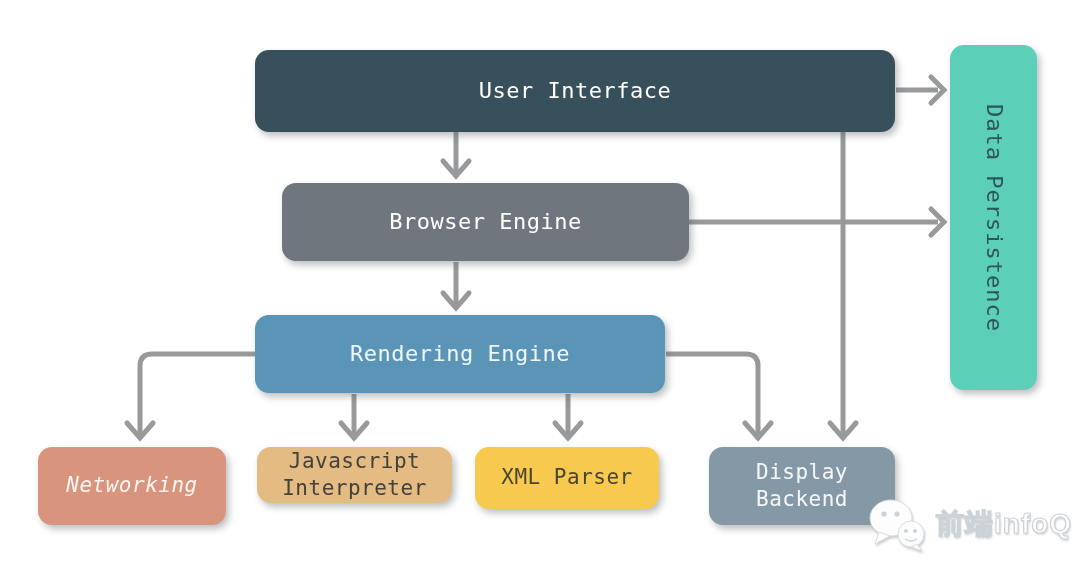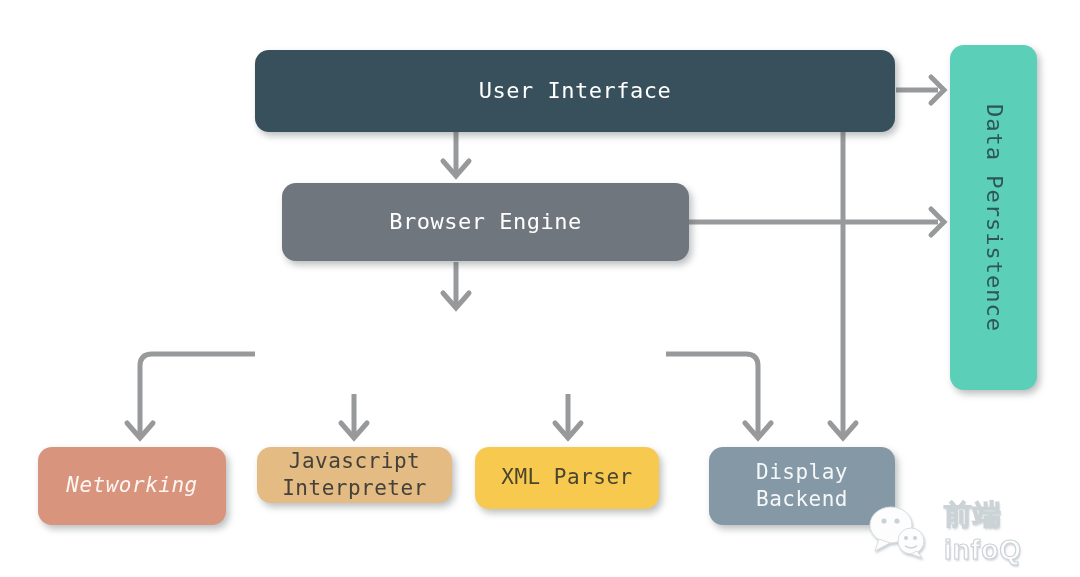--- a/index.html
+++ b/index.html
@@ -66,21 +66,21 @@
     font-size: 22px;
     letter-spacing: 1px;
   }
   .watermark {
     position: absolute;
     left: 866px;
     top: 496px;
     z-index: 3;
     display: flex;
     align-items: center;
-    gap: 16px;
+    gap: 8px;
   }
   .watermark .wm-text {
     font-family: "Liberation Sans", sans-serif;
     font-size: 28px;
     font-weight: bold;
     color: rgba(255, 255, 255, 0.92);
     -webkit-text-stroke: 1.2px #ccd3d7;
     text-shadow: 1px 2px 2px rgba(160, 168, 173, 0.45);
     letter-spacing: 1px;
   }
@@ -133,20 +133,23 @@
   </svg>
 
   <div class="node node-ui" style="background-color: rgb(55, 80, 92);">
     <span class="label" style="color: rgb(255, 255, 255);">User Interface</span>
   </div>
 
   <div class="node node-be" style="background-color: rgb(112, 118, 125);">
     <span class="label" style="color: rgb(255, 255, 255);">Browser Engine</span>
   </div>
 
+  <div class="node node-re" style="background-color: rgb(90, 148, 182);">
+    <span class="label" style="color: rgb(242, 247, 250);">Rendering Engine</span>
+  </div>
 
   <div class="node node-net" style="background-color: rgb(217, 148, 126); font-style: italic;">
     <span class="label" style="color: rgb(253, 246, 241);">Networking</span>
   </div>
 
   <div class="node node-js" style="background-color: rgb(227, 187, 131);">
     <span class="label" style="color: rgb(68, 65, 58);">Javascript Interpreter</span>
   </div>
 
   <div class="node node-xml" style="background-color: rgb(247, 202, 79);">

